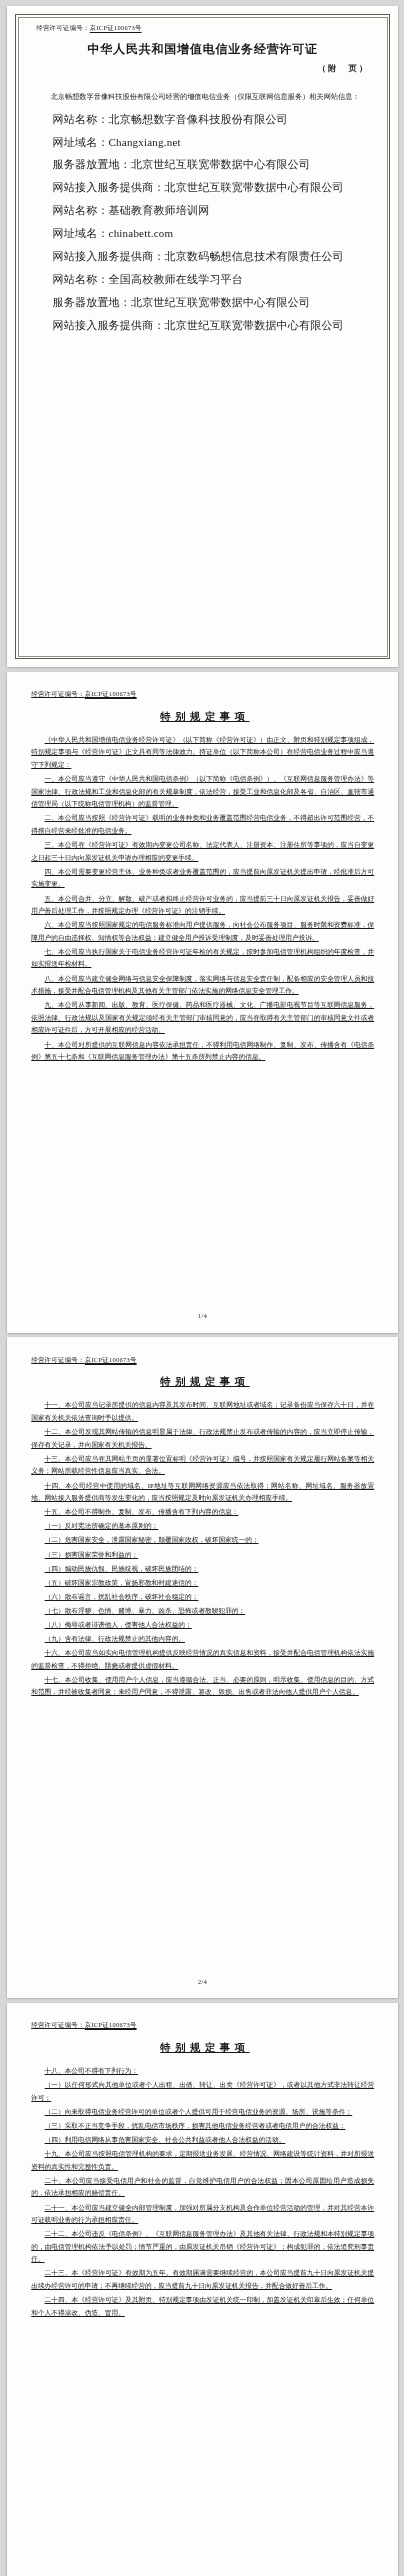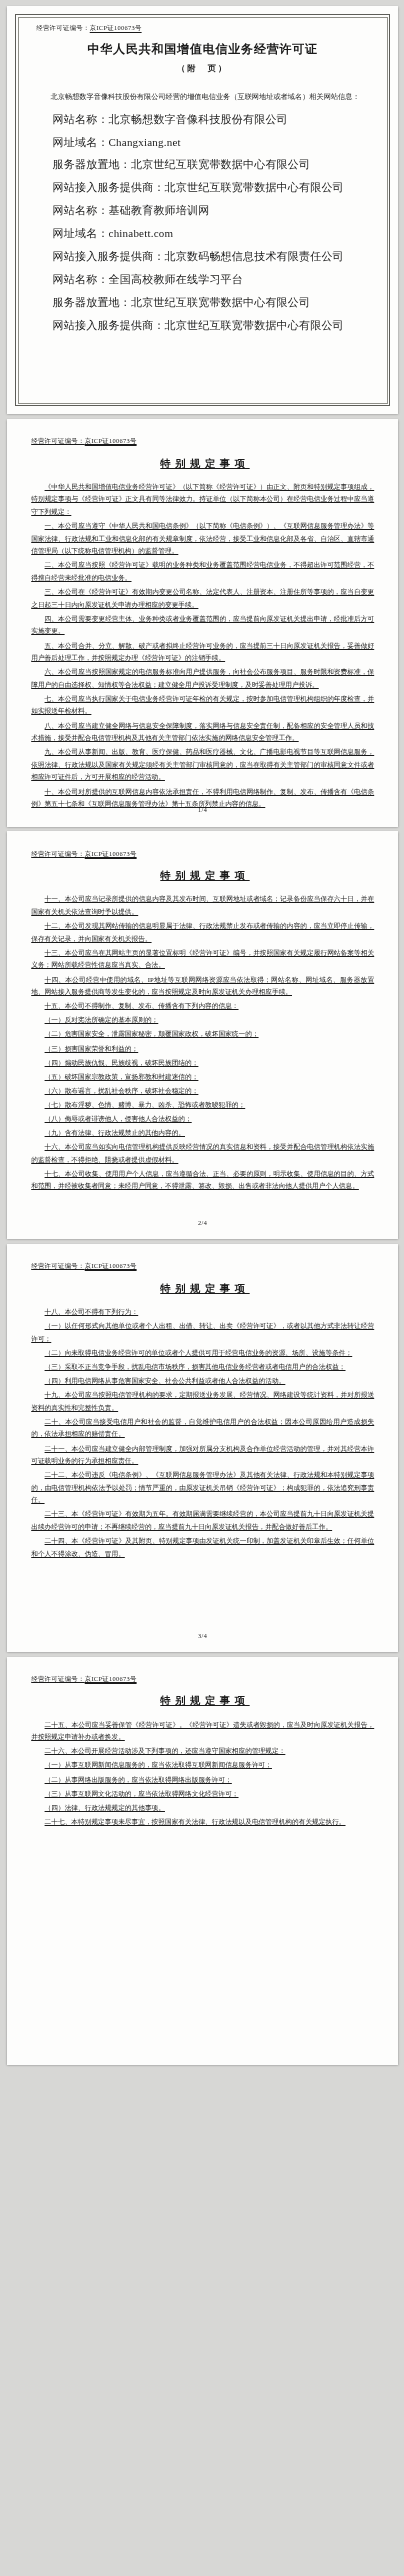--- a/index.html
+++ b/index.html
@@ -7,39 +7,39 @@
   body {
     width:405px;
     font-family:"Liberation Serif","DejaVu Serif",serif;
     color:#1a1a1a;
     -webkit-font-smoothing:antialiased;
   }
   .doc { padding:6.2px 7.2px; }
   .page {
     background:#fdfdfc;
     width:391px;
-    height:408px;
+    height:661px;
     margin:0 auto 4.6px;
     position:relative;
     box-shadow:0 0.5px 2.1px rgba(0,0,0,.38);
     overflow:hidden;
   }
   .page:last-child { margin-bottom:0; }
 
   
   .cert-frame { position:absolute; inset:8.2px; border:0.8px solid #5d5d58; pointer-events:none; }
   .cert-frame::after { content:""; position:absolute; inset:1.5px; border:0.5px solid #8f8f88; }
   .page1-content { position:relative; height:100%; padding:17.5px 29px 0; }
   .header-line { font-size:6.4px; letter-spacing:0.3px; }
   .lic-no { text-decoration:underline; text-underline-offset:1.5px; }
   .cert-title {
     margin-top:8.2px; text-align:center;
     font-size:12px; font-weight:bold; letter-spacing:0.8px;
   }
-  .cert-subtitle { margin-top:5.2px; text-align:center; font-size:8.2px; font-weight:bold; letter-spacing:2.1px; }
+  .cert-subtitle { margin-top:5.2px; text-align:right; font-size:8.2px; font-weight:bold; letter-spacing:2.1px; }
   .intro { margin-top:15.5px; font-size:7.2px; line-height:1.95; text-indent:2em; text-align:justify; }
   .fields { margin-top:4.1px; padding-left:2em; }
   .field-line { font-size:11px; line-height:2.08; letter-spacing:0.2px; }
 
   
   .prov-content { position:relative; height:100%; padding:18.5px 24px 0;text-decoration:underline; }
   .prov-title {
     margin-top:10.3px; text-align:center;
     font-size:10.3px; font-weight:bold; letter-spacing:4.6px; text-indent:4.6px;
   }
@@ -56,21 +56,21 @@
 <div class="doc">
 
   <section class="page">
     <div class="cert-frame"></div>
     <div class="page1-content">
       <div class="header-line">
         <span>经营许可证编号：</span><span class="lic-no">京ICP证100673号</span>
       </div>
       <h1 class="cert-title">中华人民共和国增值电信业务经营许可证</h1>
       <div class="cert-subtitle">（附　页）</div>
-      <p class="intro">北京畅想数字音像科技股份有限公司经营的增值电信业务（互联网地址或者域名）相关网站信息：</p>
+      <p class="intro">北京畅想数字音像科技股份有限公司经营的增值电信业务（仅限互联网信息服务）相关网站信息：</p>
       <div class="fields">
           <div class="field-line">
           <span class="f-label">网站名称：</span><span class="f-value">北京畅想数字音像科技股份有限公司</span>
         </div>
           <div class="field-line">
           <span class="f-label">网址域名：</span><span class="f-value">Changxiang.net</span>
         </div>
           <div class="field-line">
           <span class="f-label">服务器放置地：</span><span class="f-value">北京世纪互联宽带数据中心有限公司</span>
         </div>

